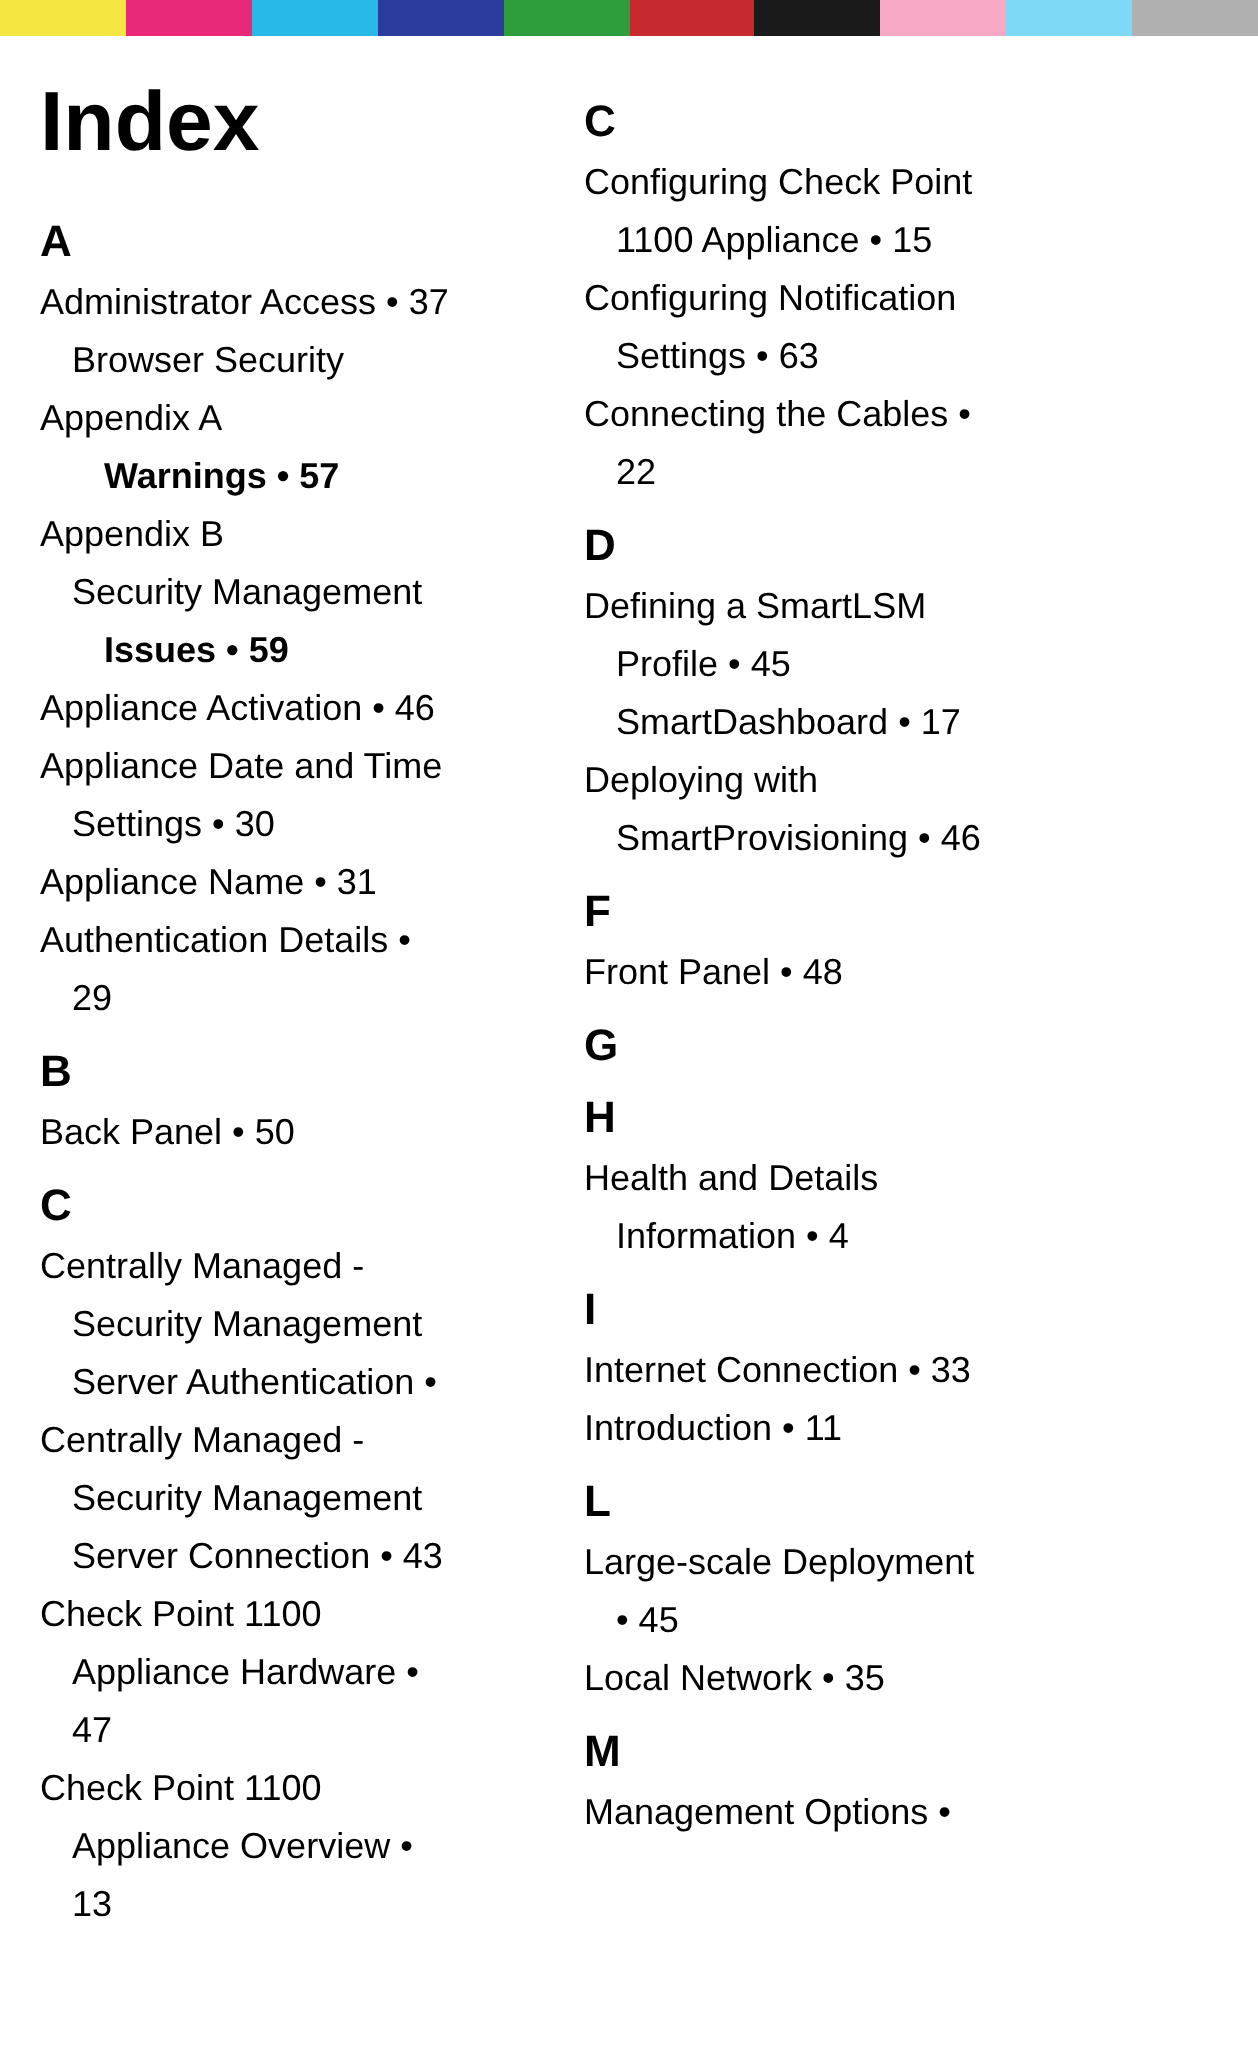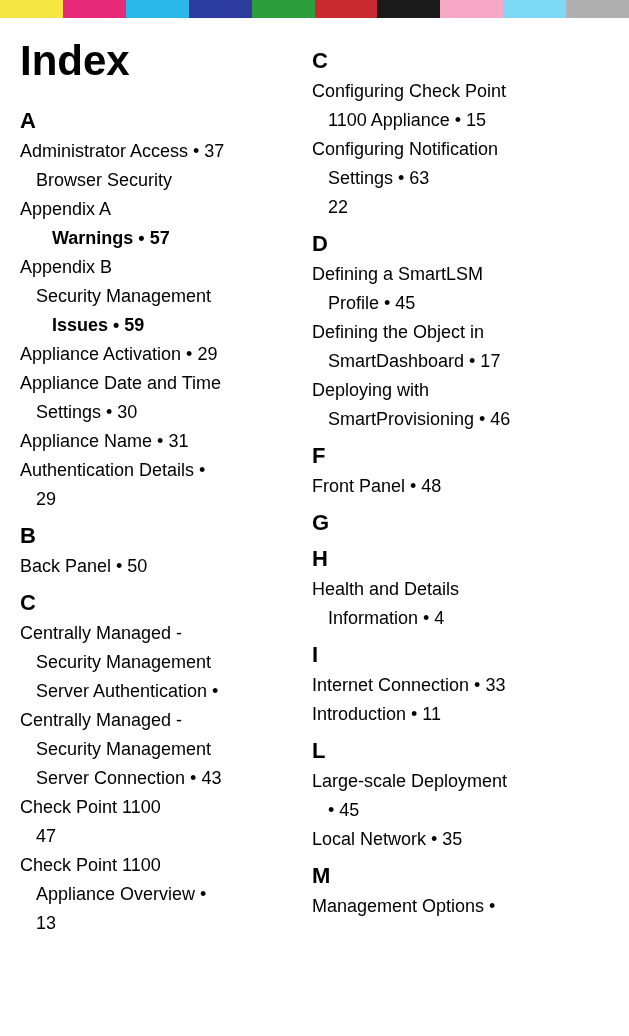--- a/index.html
+++ b/index.html
@@ -24,21 +24,21 @@
     }
 
     .color-bar-segment {
       flex: 1;
       height: 100%;
     }
 
     .page-content {
       display: flex;
       padding: 20px 20px 20px 20px;
-      gap: 32px;
+      gap: 12px;
     }
 
     .left-column {
       width: 260px;
       flex-shrink: 0;
     }
 
     .right-column {
       flex: 1;
     }
@@ -98,54 +98,55 @@
     <h1 class="page-title">Index</h1>
     <div id="left-sections">
         <div class="section-letter section-divider">A</div>
         <div class="index-entry">Administrator Access • 37</div>
         <div class="index-entry sub-entry">Browser Security</div>
         <div class="index-entry">Appendix A</div>
         <div class="index-entry sub-sub-entry">Warnings • 57</div>
         <div class="index-entry">Appendix B</div>
         <div class="index-entry sub-entry">Security Management</div>
         <div class="index-entry sub-sub-entry">Issues • 59</div>
-        <div class="index-entry">Appliance Activation • 29</div>
+        <div class="index-entry">Appliance Activation • 46</div>
         <div class="index-entry">Appliance Date and Time</div>
         <div class="index-entry sub-entry">Settings • 30</div>
         <div class="index-entry">Appliance Name • 31</div>
         <div class="index-entry">Authentication Details •</div>
         <div class="index-entry sub-entry">29</div>
         <div class="section-letter section-divider">B</div>
         <div class="index-entry">Back Panel • 50</div>
         <div class="section-letter section-divider">C</div>
         <div class="index-entry">Centrally Managed -</div>
         <div class="index-entry sub-entry">Security Management</div>
         <div class="index-entry sub-entry">Server Authentication •</div>
         <div class="index-entry">Centrally Managed -</div>
         <div class="index-entry sub-entry">Security Management</div>
         <div class="index-entry sub-entry">Server Connection • 43</div>
         <div class="index-entry">Check Point 1100</div>
+        <div class="index-entry sub-entry">Appliance Hardware •</div>
         <div class="index-entry sub-entry">47</div>
         <div class="index-entry">Check Point 1100</div>
         <div class="index-entry sub-entry">Appliance Overview •</div>
         <div class="index-entry sub-entry">13</div>
       </div>
   </div>
   <div class="right-column">
     <div id="right-sections">
         <div class="section-letter section-divider">C</div>
         <div class="index-entry">Configuring Check Point</div>
         <div class="index-entry sub-entry">1100 Appliance • 15</div>
         <div class="index-entry">Configuring Notification</div>
         <div class="index-entry sub-entry">Settings • 63</div>
+        <div class="index-entry">Connecting the Cables •</div>
         <div class="index-entry sub-entry">22</div>
         <div class="section-letter section-divider">D</div>
         <div class="index-entry">Defining a SmartLSM</div>
         <div class="index-entry sub-entry">Profile • 45</div>
-        <div class="index-entry">Defining the Object in</div>
         <div class="index-entry sub-entry">SmartDashboard • 17</div>
         <div class="index-entry">Deploying with</div>
         <div class="index-entry sub-entry">SmartProvisioning • 46</div>
         <div class="section-letter section-divider">F</div>
         <div class="index-entry">Front Panel • 48</div>
         <div class="section-letter section-divider">G</div>
         <div class="section-letter section-divider">H</div>
         <div class="index-entry">Health and Details</div>
         <div class="index-entry sub-entry">Information • 4</div>
         <div class="section-letter section-divider">I</div>

